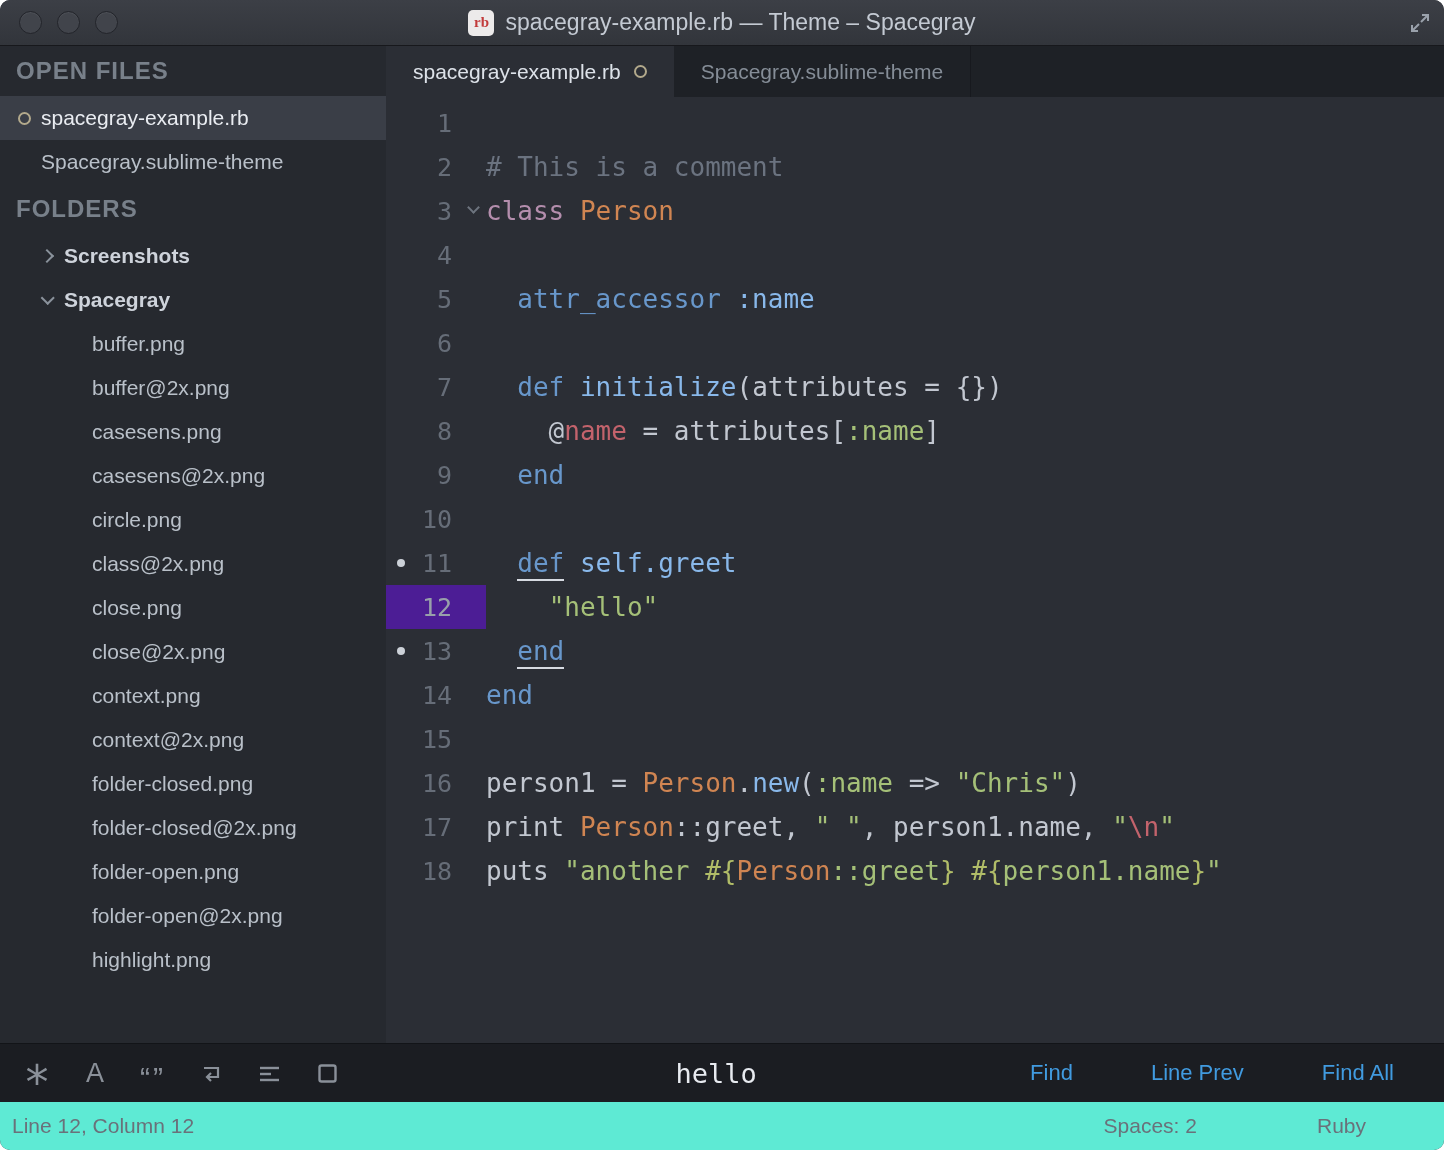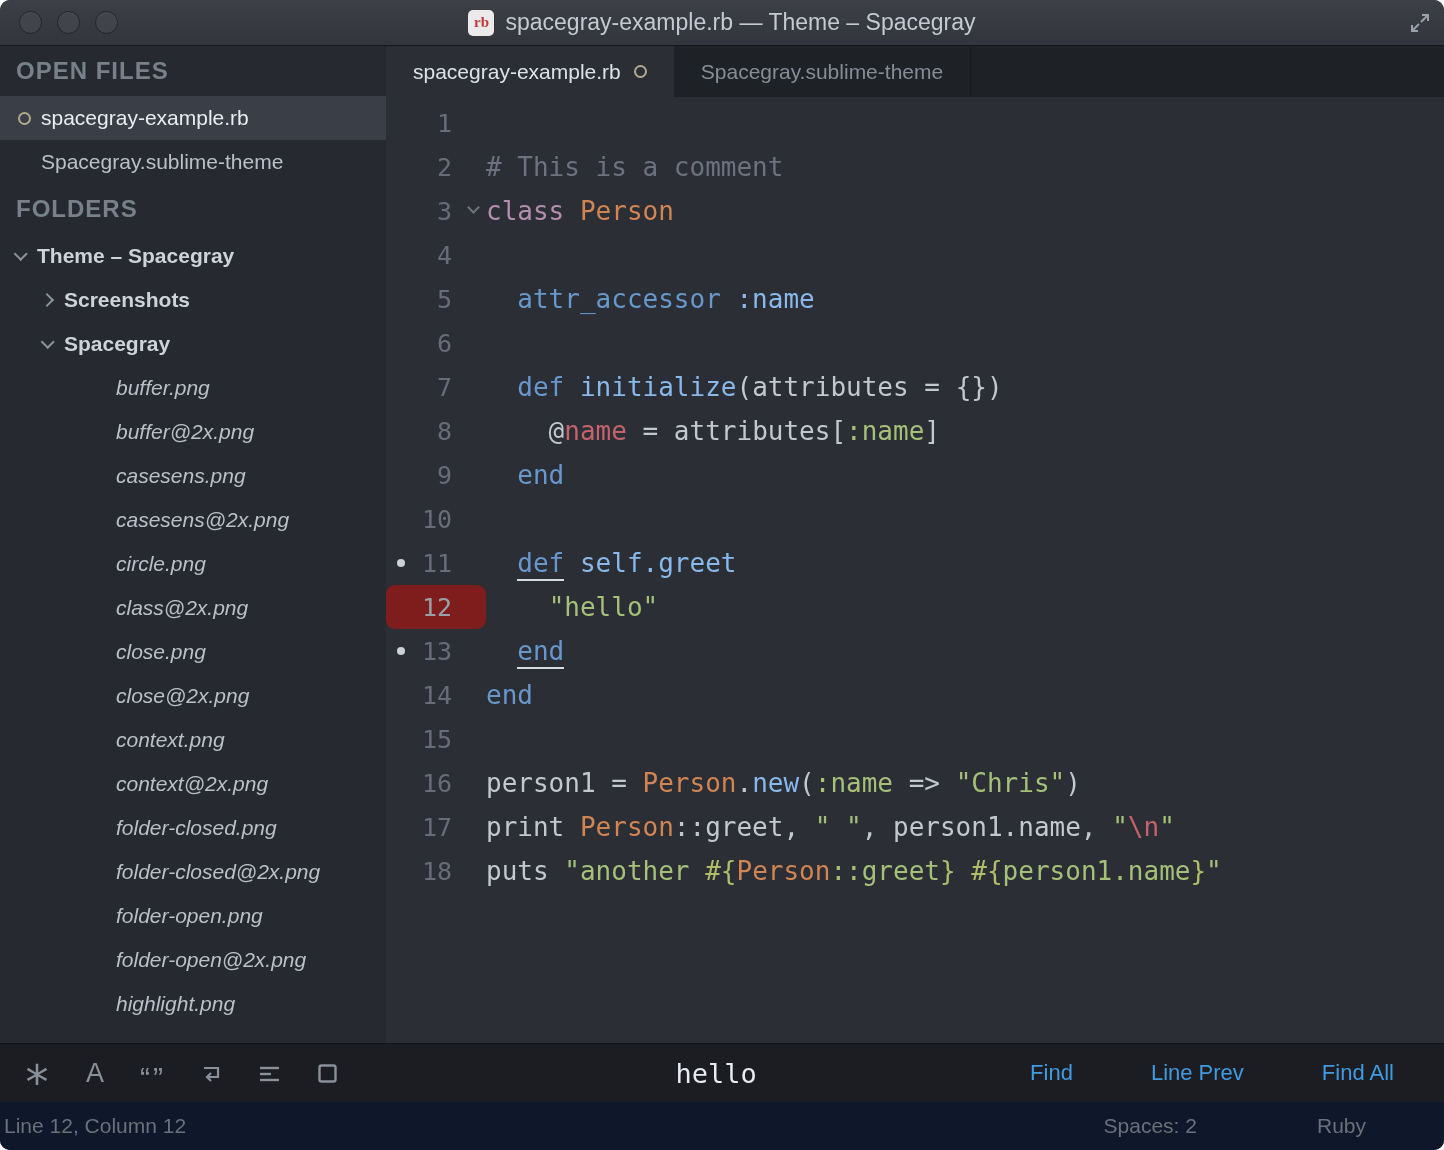--- a/index.html
+++ b/index.html
@@ -26,39 +26,39 @@
   .sideheader{height:50px;display:flex;align-items:center;padding-left:16px;color:#78808a;
               font-weight:bold;font-size:24px;letter-spacing:1px;}
   .ofrow{height:44px;display:flex;align-items:center;padding-left:18px;gap:10px;font-size:21px;color:#b9c0c9;}
   .ofrow.sel{background:#3a3e47;color:#e9ecf1;}
   .moddot{width:13px;height:13px;border-radius:50%;border:2px solid #b2a98c;flex:0 0 auto;}
   .hide{visibility:hidden;}
   .trow{height:44px;display:flex;align-items:center;gap:12px;font-size:21px;color:#b9c0c9;}
   .trow.folder .tlabel{font-weight:bold;color:#ced3db;}
   .lvl0{padding-left:15px;}
   .lvl1{padding-left:42px;}
-  .lvl2{padding-left:116px;font-style:italic;}
+  .lvl2{padding-left:92px;}
   .chev{width:10px;height:10px;border-right:2px solid #8a929c;border-bottom:2px solid #8a929c;flex:0 0 auto;}
   .chev.down{transform:rotate(45deg) translate(-1px,-2px);}
   .chev.right{transform:rotate(-45deg) translate(0,0);}
 
   .editorcol{flex:1;display:flex;flex-direction:column;min-width:0;}
   .tabbar{flex:0 0 51px;background:#1e2126;display:flex;}
   .tab{display:flex;align-items:center;gap:13px;padding:0 27px;font-size:21px;color:#858d97;}
   .tab.active{background:#2b2e35;color:#dde2e9;}
   .tab:not(.active){border-right:1px solid #17191e;}
   .tabdot{width:13px;height:13px;border-radius:50%;border:2px solid #b2a98c;}
 
   
   .editor{flex:1;background:#2b2e35;font-family:"DejaVu Sans Mono",monospace;font-size:26px;
           padding-top:4px;overflow:hidden;}
   .line{display:flex;height:44px;align-items:center;}
   .gutter{flex:0 0 100px;position:relative;height:100%;display:flex;align-items:center;
           justify-content:flex-end;padding-right:34px;color:#666d78;font-size:25px;}
-  .gutter.cur{background:#7f1d1d;color:#98a0aa;border-radius:9px;}
+  .gutter.cur{background:#4c1d95;color:#98a0aa;}
   .gdot{position:absolute;left:11px;top:50%;transform:translateY(-50%);width:8px;height:8px;
         border-radius:50%;background:#ccd1d8;}
   .fold{position:absolute;right:8px;top:50%;margin-top:-8px;width:9px;height:9px;
         border-right:2px solid #6d747e;border-bottom:2px solid #6d747e;transform:rotate(45deg);}
   .code{white-space:pre;color:#c2c7d0;line-height:44px;}
   .tok.fg{color:#c2c7d0;}
   .tok.com{color:#6b7380;}
   .tok.pur{color:#b48ead;}
   .tok.org{color:#d08552;}
   .tok.blu{color:#6897cb;}
@@ -76,22 +76,22 @@
   .gAst{font-size:46px;line-height:0;transform:translateY(9px);display:block;font-family:"DejaVu Sans",sans-serif;}
   .gA{font-size:27px;display:block;}
   .gQ{font-size:30px;letter-spacing:3px;transform:translateY(5px);display:block;}
   .findinput{flex:1;background:transparent;border:none;outline:none;color:#e8ebf0;
              font-family:"DejaVu Sans Mono",monospace;font-size:27px;padding-left:46px;text-align:center;}
   .findbuttons{display:flex;gap:78px;padding-right:50px;}
   .fbtn{color:#419be0;font-size:22px;background:none;border:none;cursor:pointer;
         font-family:"Liberation Sans",sans-serif;}
 
   
-  .statusbar{flex:0 0 48px;background:#0f172a;display:flex;align-items:center;
-             font-size:21px;color:#6a717a;padding-left:4px;}
+  .statusbar{flex:0 0 48px;background:#5eead4;display:flex;align-items:center;
+             font-size:21px;color:#6a717a;padding-left:12px;}
   .spacer{flex:1;}
   .statusright{display:flex;gap:120px;padding-right:78px;}
 </style>
 </head>
 <body>
 
 <div class="window">
 
   <header class="titlebar">
     <div class="traffic">
@@ -116,24 +116,20 @@
             <span class="moddot"></span>
             <span class="oflabel">spacegray-example.rb</span>
           </div>
           <div class="ofrow">
             <span class="moddot hide"></span>
             <span class="oflabel">Spacegray.sublime-theme</span>
           </div>
         </div>
       <div class="sideheader">FOLDERS</div>
       <div id="tree">
-          <div class="trow lvl0 folder">
-            <span class="chev down"></span>
-            <span class="tlabel">Theme – Spacegray</span>
-          </div>
           <div class="trow lvl1 folder">
             <span class="chev right"></span>
             <span class="tlabel">Screenshots</span>
           </div>
           <div class="trow lvl1 folder">
             <span class="chev down"></span>
             <span class="tlabel">Spacegray</span>
           </div>
           <div class="trow lvl2 file">
             <span class="tlabel">buffer.png</span>

